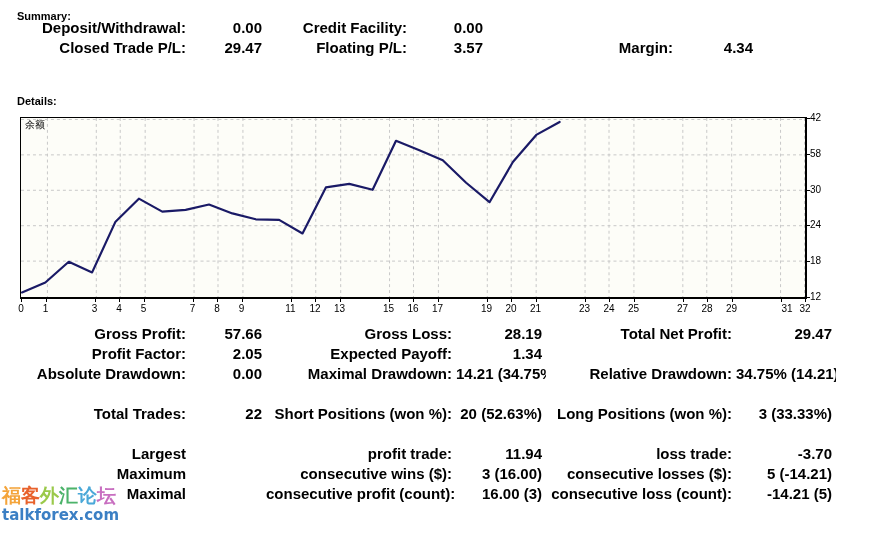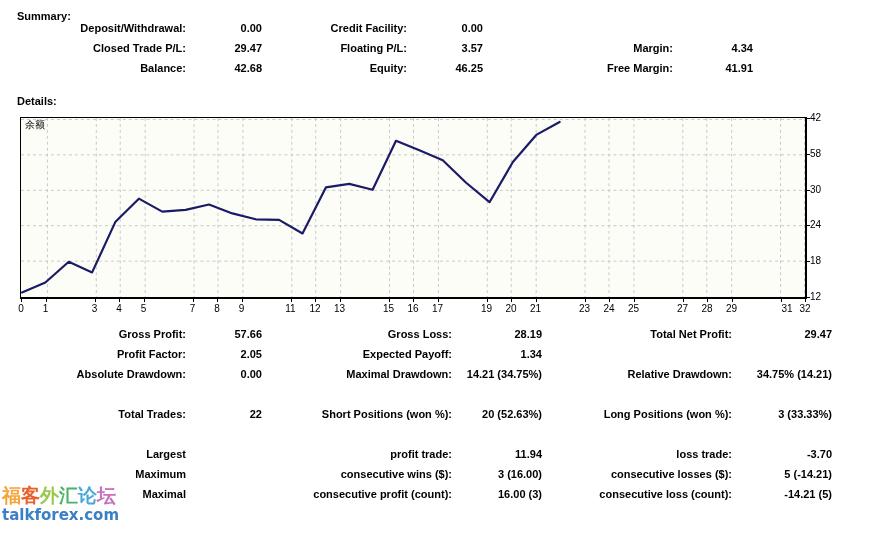--- a/index.html
+++ b/index.html
@@ -18,21 +18,21 @@
     font-size:11px;
     left:17px;
   }
   #summary-title{top:10px;}
   #details-title{top:95px;}
 
   table.report{
     position:absolute;
     border-collapse:collapse;
     table-layout:fixed;
-    font-size:11px;
+    font-size:15px;
   }
   table.report td{
     padding:0 4px 0 0;
     height:20px;
     line-height:20px;
     vertical-align:middle;
     white-space:nowrap;
     overflow:hidden;
   }
   td.lbl{text-align:right;font-weight:bold;}
@@ -176,29 +176,20 @@
       <td class="val"></td>
       <td class="spacer"></td>
     </tr>
     <tr>
       <td class="lbl">Closed Trade P/L:</td>
       <td class="val">29.47</td>
       <td class="lbl">Floating P/L:</td>
       <td class="val">3.57</td>
       <td class="lbl">Margin:</td>
       <td class="val">4.34</td>
-      <td class="spacer"></td>
-    </tr>
-    <tr>
-      <td class="lbl">Balance:</td>
-      <td class="val">42.68</td>
-      <td class="lbl">Equity:</td>
-      <td class="val">46.25</td>
-      <td class="lbl">Free Margin:</td>
-      <td class="val">41.91</td>
       <td class="spacer"></td>
     </tr>
   </tbody>
 </table>
 
 <div class="section-title" id="details-title">Details:</div>
 
 <div id="chart">
   <svg id="grid" preserveAspectRatio="none" viewBox="0 0 786 181">
       <line x1="0" y1="144.70000000000002" x2="786" y2="144.70000000000002" stroke="#c8c8c8" stroke-width="1" stroke-dasharray="3,3"></line>

